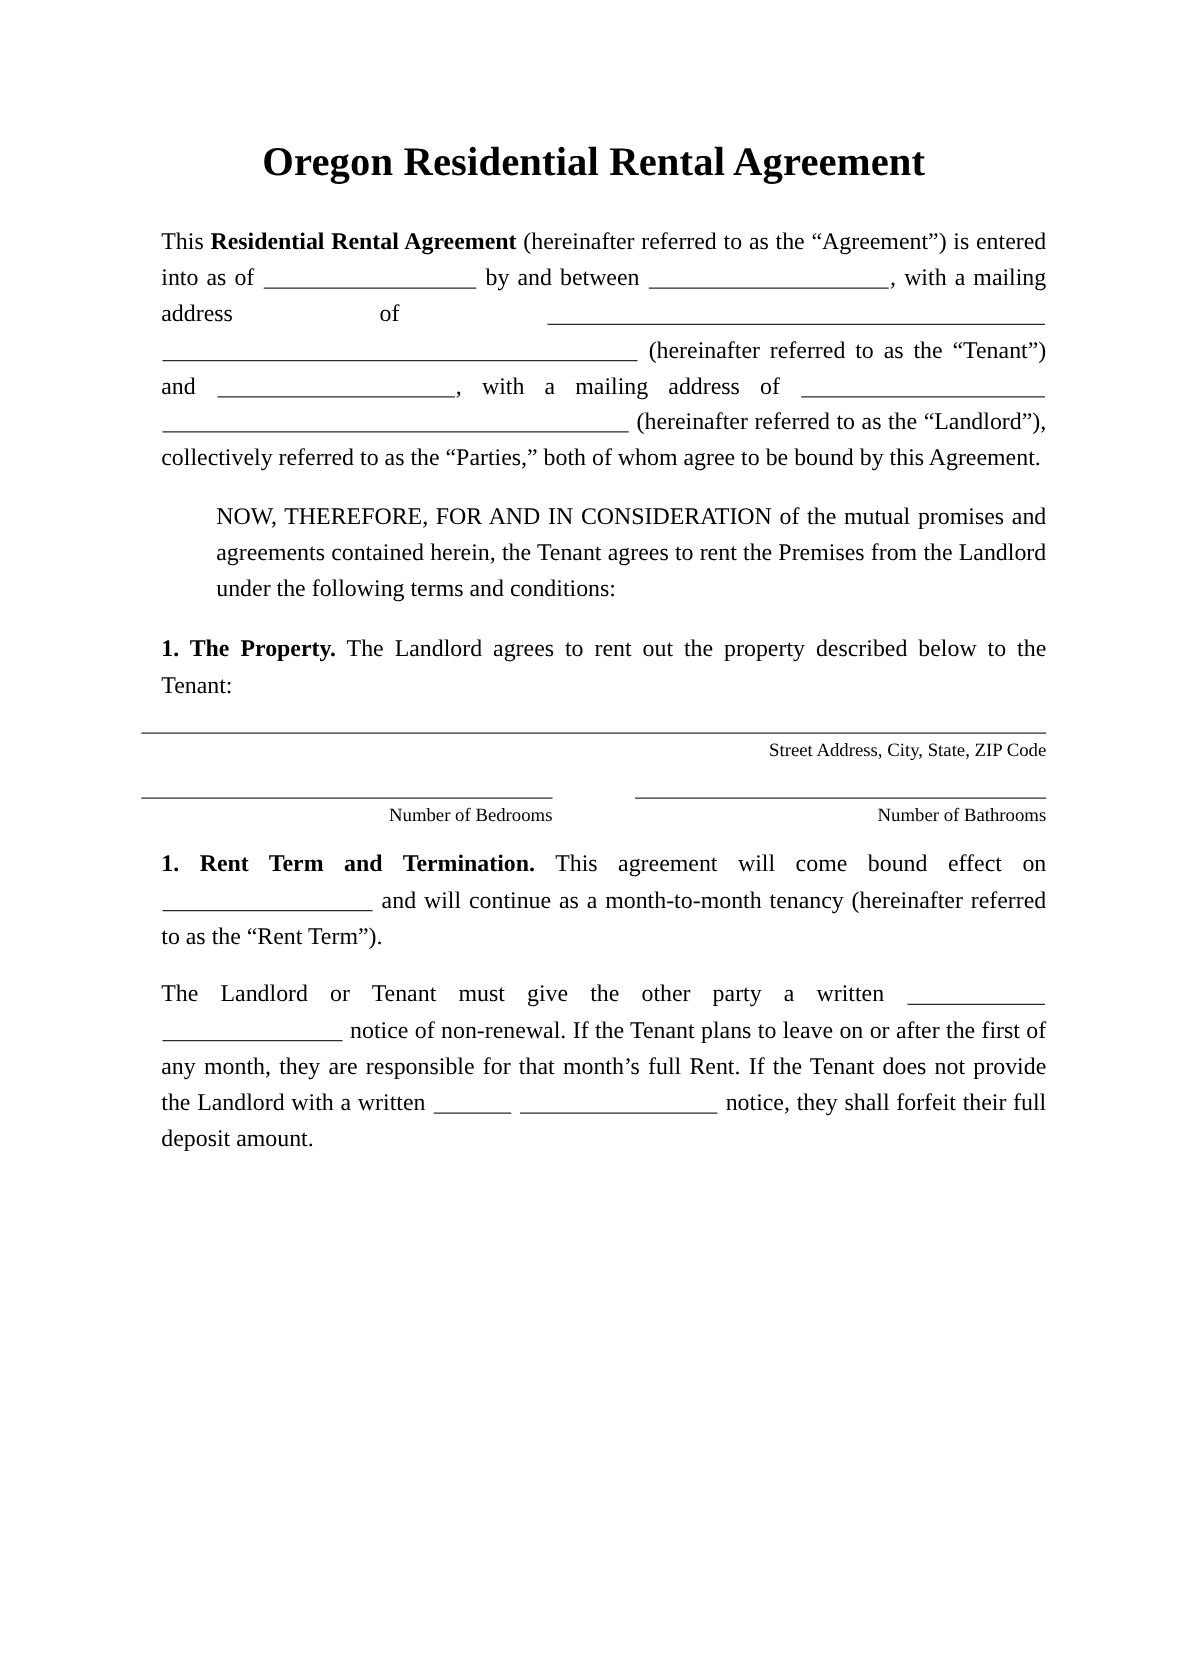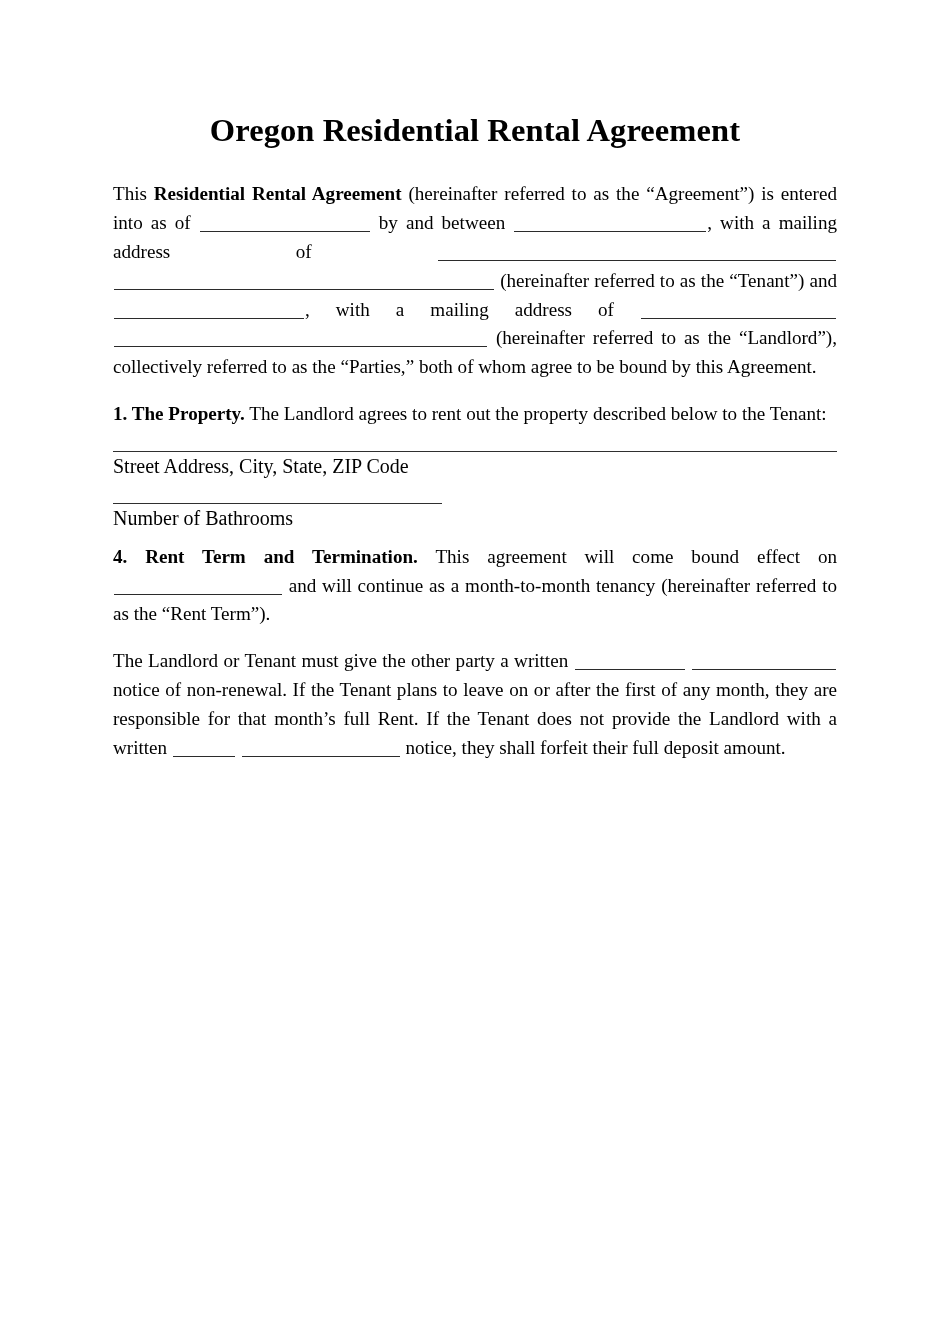--- a/index.html
+++ b/index.html
@@ -34,21 +34,21 @@
     text-align: center;
     margin: 0 0 32px 0;
     letter-spacing: 0.1px;
     line-height: 1.12;
   }
   p.para {
     font-size: 19.1px;
     line-height: 28.8px;
     text-align: justify;
     text-justify: inter-word;
-    margin: 0 0 18px 0;
+    margin: 0 0 18px 16px;
     hyphens: none;
   }
   p.tight {
     margin-bottom: 0;
   }
   p.indent-block {
     margin: 0 0 20px 0;
     padding-left: 60px;
   }
   .bold {
@@ -77,23 +77,23 @@
 
   .field-group {
     margin: 0 0 12px 0;
   }
   .rule-full {
     width: 724px;
     border-bottom: 1.7px solid #2f2f2f;
     height: 0;
   }
   .caption {
-    font-size: 20px;
+    font-size: 15px;
     line-height: 22px;
-    text-align: left;
+    text-align: right;
     margin-top: 3px;
   }
   .field-block-1 { margin-top: 22px; }
   .field-block-2 { margin-top: 24px; }
   .field-row {
     display: flex;
     justify-content: space-between;
     margin-top: 26px;
     margin-bottom: 14px;
   }
@@ -109,36 +109,41 @@
 </head>
 <body>
 
 <div class="page">
   <div class="content">
 
     <h1 class="doc-title">Oregon Residential Rental Agreement</h1>
 
     <p class="para"><span>This </span><span class="bold">Residential Rental Agreement</span><span> (hereinafter referred to as the “Agreement”) is entered into as of </span><span class="blank b-date"></span><span> by and between </span><span class="blank b-party"></span><span>, with a mailing address of </span><span class="blank b-addr1"></span><span class="blank b-addr-full"></span><span> (hereinafter referred to as the “Tenant”) and </span><span class="blank b-name2"></span><span>, with a mailing address of </span><span class="blank b-addr2"></span><span class="blank b-addr2b"></span><span> (hereinafter referred to as the “Landlord”), collectively referred to as the “Parties,” both of whom agree to be bound by this Agreement.</span></p>
 
+    <p class="para indent-block">NOW, THEREFORE, FOR AND IN CONSIDERATION of the mutual promises and agreements contained herein, the Tenant agrees to rent the Premises from the Landlord under the following terms and conditions:</p>
 
     <p class="para tight"><span class="bold">1. The Property.</span><span> The Landlord agrees to rent out the property described below to the Tenant:</span></p>
 
     <div class="field-group field-block-1">
       <div class="rule-full"></div>
       <div class="caption">Street Address, City, State, ZIP Code</div>
     </div>
 
 
     <div class="field-row">
       <div class="field-col">
         <div class="rule-half"></div>
+        <div class="caption">Number of Bedrooms</div>
+      </div>
+      <div class="field-col">
+        <div class="rule-half"></div>
         <div class="caption">Number of Bathrooms</div>
       </div>
     </div>
 
 
-    <p class="para"><span class="bold">4. Rent Term and Termination.</span><span> This agreement will come bound effect on </span><span class="blank b-effective"></span><span> and will continue as a month-to-month tenancy (hereinafter referred to as the “Rent Term”).</span></p>
+    <p class="para"><span class="bold">1. Rent Term and Termination.</span><span> This agreement will come bound effect on </span><span class="blank b-effective"></span><span> and will continue as a month-to-month tenancy (hereinafter referred to as the “Rent Term”).</span></p>
 
     <p class="para"><span>The Landlord or Tenant must give the other party a written </span><span class="blank b-notice1"></span><span> </span><span class="blank b-notice2"></span><span> notice of non-renewal. If the Tenant plans to leave on or after the first of any month, they are responsible for that month’s full Rent. If the Tenant does not provide the Landlord with a written </span><span class="blank b-short"></span><span> </span><span class="blank b-period"></span><span> notice, they shall forfeit their full deposit amount.</span></p>
 
 
   </div>
 </div>
 
 </body></html>

